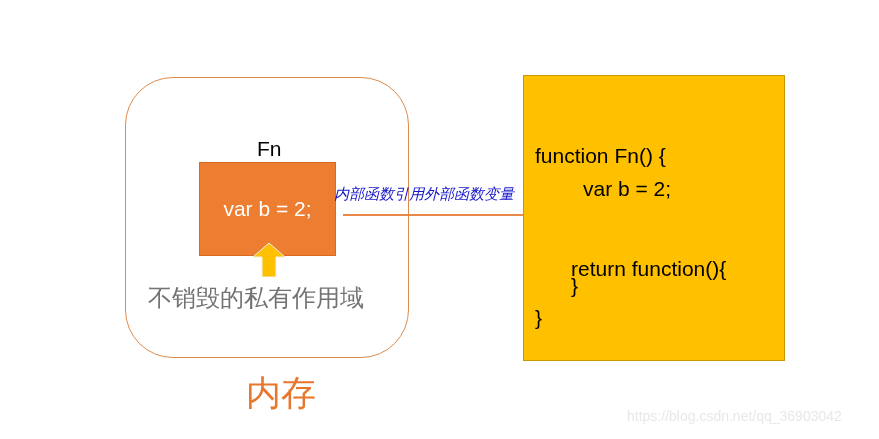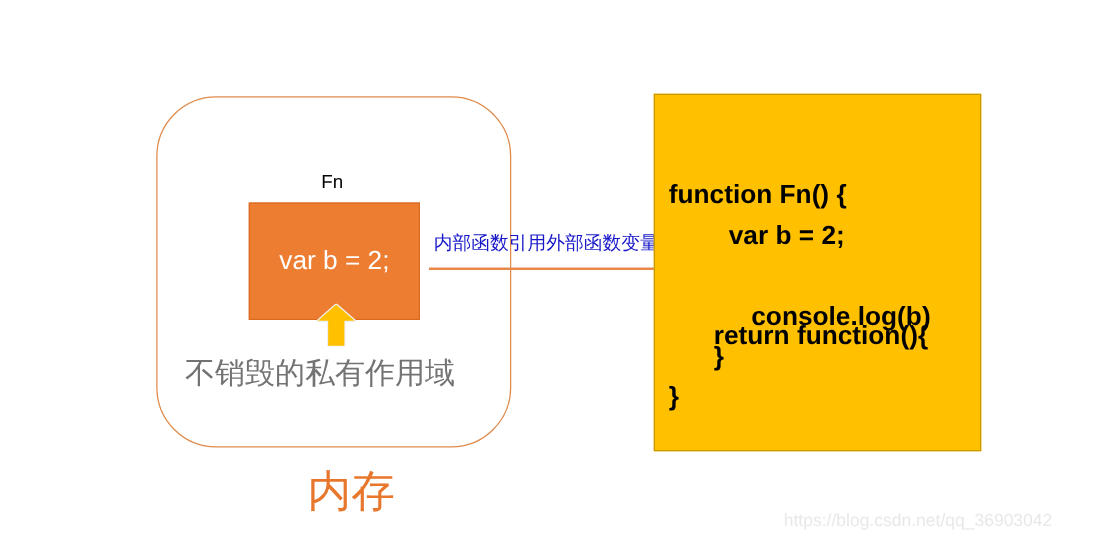--- a/index.html
+++ b/index.html
@@ -5,41 +5,41 @@
   html, body { margin: 0; padding: 0; background: #ffffff; }
   body { width: 879px; height: 439px; position: relative; overflow: hidden; font-family: "DejaVu Sans", sans-serif; }
   .memory-box {
     position: absolute; left: 125px; top: 77px; width: 284px; height: 281px;
     border: 1px solid #e08a4a; border-radius: 48px; box-sizing: border-box;
   }
   .memory-label {
     position: absolute; left: 246px; top: 370px; font-size: 35px; color: #e8772e;
   }
   .fn-title {
-    position: absolute; left: 257px; top: 137px; font-size: 15px; color: #000;
+    position: absolute; left: 257px; top: 137px; font-size: 21px; color: #000;
     font-family: "Liberation Sans", sans-serif;
   }
   .scope-box {
     position: absolute; left: 199px; top: 162px; width: 137px; height: 94px;
     background: #ed7d31; border: 1px solid #d96a20; box-sizing: border-box;
     display: flex; align-items: center; justify-content: center;
   }
   .scope-code { color: #fff; font-size: 21px; font-family: "Liberation Sans", sans-serif; }
   .up-arrow { position: absolute; left: 253px; top: 243px; width: 32px; height: 34px; }
   .scope-caption {
     position: absolute; left: 148px; top: 282px; font-size: 24px; color: #737373;
     font-family: "DejaVu Serif", serif;
   }
   .ref-label {
-    position: absolute; left: 347px; top: 185px; font-size: 15px; color: #1616c8;
+    position: absolute; left: 334px; top: 185px; font-size: 15px; color: #1616c8; font-style: italic;
   }
   .ref-arrow { position: absolute; left: 343px; top: 209px; width: 225px; height: 12px; }
   .code-box {
     position: absolute; left: 523px; top: 75px; width: 262px; height: 286px;
-    background: #ffc000; border: 1px solid #c99a00; box-sizing: border-box; font-weight: bold;
+    background: #ffc000; border: 1px solid #c99a00; box-sizing: border-box;
   }
   .code-line {
     position: absolute; font-size: 21px; color: #000; white-space: pre;
     font-family: "Liberation Sans", sans-serif;
   }
   .watermark {
     position: absolute; left: 627px; top: 408px; font-size: 14px; color: #e8e8e8;
     font-family: "Liberation Sans", sans-serif;
   }
 </style>
@@ -63,18 +63,17 @@
 <div class="ref-label">内部函数引用外部函数变量</div>
 <svg class="ref-arrow" viewBox="0 0 225 12">
   <line x1="0" y1="6" x2="216" y2="6" stroke="#e8894a" stroke-width="2"></line>
   <polygon points="225,6 214,1 214,11" fill="#e8894a"></polygon>
 </svg>
 
 <div class="code-box">
   <div class="code-line" style="left:11px; top:68px;">function Fn() {</div>
   <div class="code-line" style="left:59px; top:101px;">var b = 2;</div>
   <div class="code-line" style="left:47px; top:133px;margin-top:48px;">return function(){</div>
-  <div class="code-line" style="left:77px; top:166px;">console.log(b)</div>
   <div class="code-line" style="left:47px; top:198px;">}</div>
   <div class="code-line" style="left:11px; top:230px;">}</div>
 </div>
 
 <div class="watermark">https://blog.csdn.net/qq_36903042</div>
 
 </body></html>

